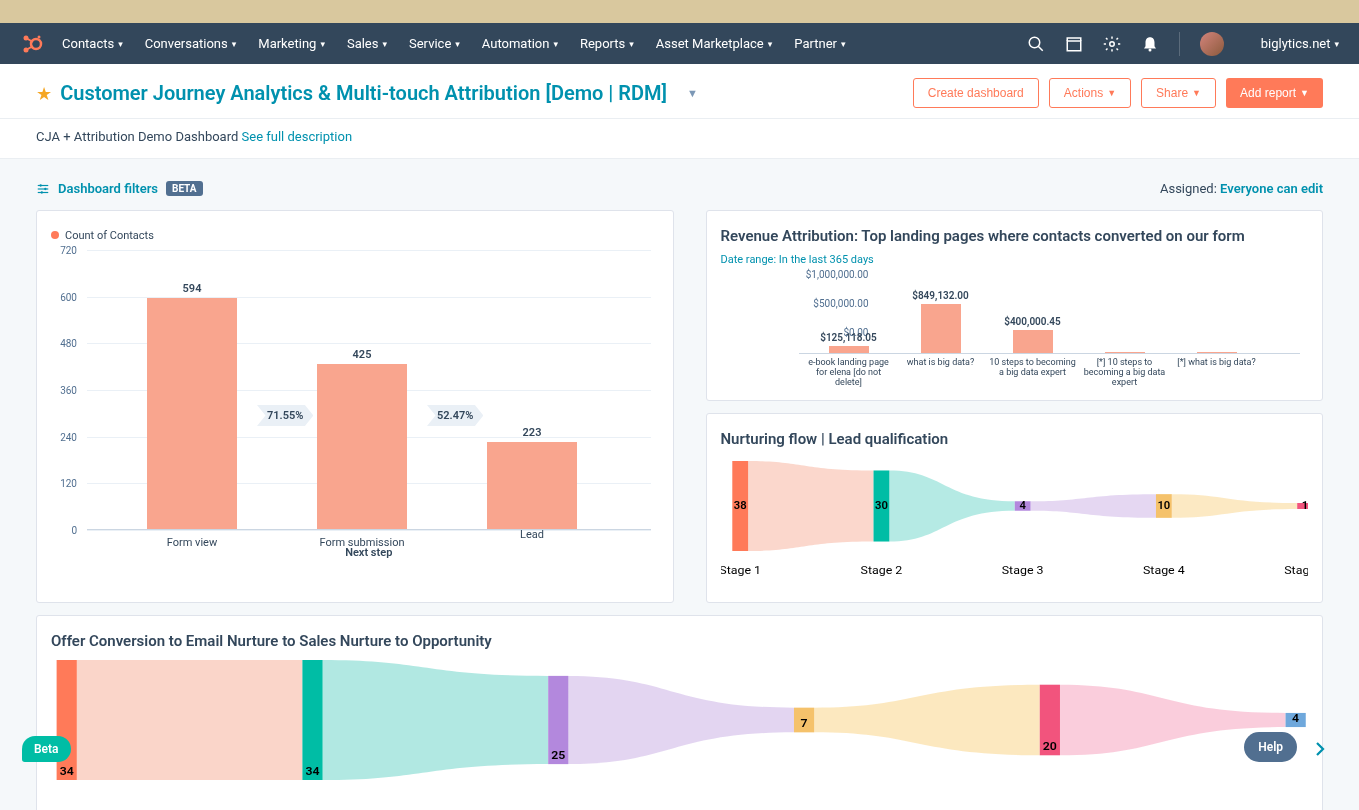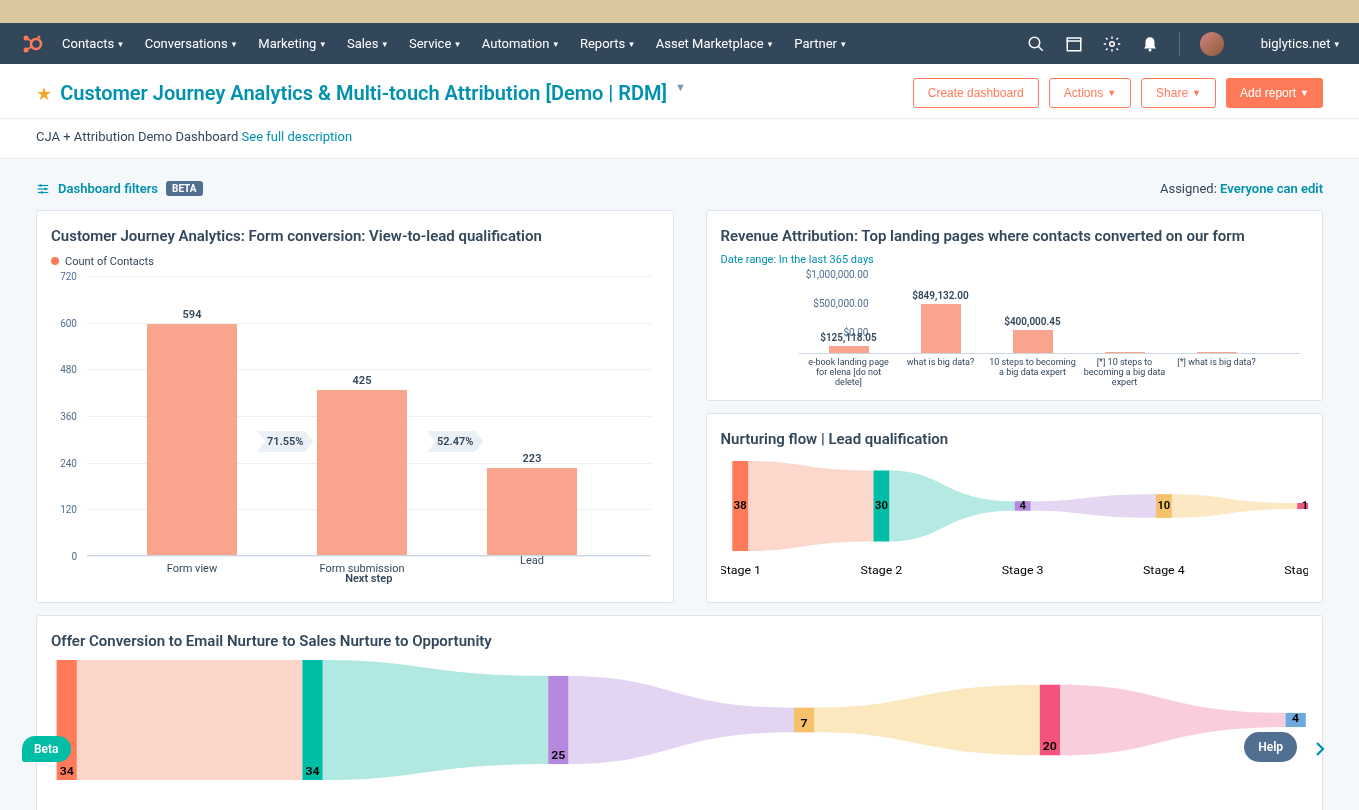--- a/index.html
+++ b/index.html
@@ -11,21 +11,21 @@
 .nav-item { font-size: 13px; cursor: pointer; display: flex; align-items: center; gap: 4px; }
 .nav-caret { font-size: 9px; }
 .nav-right { display: flex; align-items: center; gap: 20px; }
 .nav-icon { width: 18px; height: 18px; cursor: pointer; fill: #fff; }
 .nav-divider { width: 1px; height: 24px; background: rgba(255,255,255,0.2); }
 .avatar { width: 24px; height: 24px; border-radius: 50%; background: linear-gradient(135deg, #d4847c, #8b5a3c); }
 .account { font-size: 13px; cursor: pointer; display: flex; align-items: center; gap: 4px; margin-left: 17px; }
 
 .header-row { background: #fff; padding: 14px 36px 10px; display: flex; align-items: center; border-bottom: 1px solid #eaeef2; }
 .star-icon { color: #f5a623; font-size: 18px; margin-right: 8px; }
-.page-title { color: #0091ae; font-size: 20px; font-weight: 600; flex: 1; display: flex; gap: 8px; }
+.page-title { color: #0091ae; font-size: 20px; font-weight: 600; flex: 1; display: flex; align-items: center; gap: 20px; }
 .title-caret { color: #7c98b6; font-size: 11px; }
 .header-actions { display: flex; gap: 10px; }
 .btn-outline { border: 1px solid #ff7a59; color: #ff7a59; background: #fff; padding: 7px 14px; border-radius: 3px; font-size: 12px; cursor: pointer; display: inline-flex; align-items: center; gap: 4px; }
 .btn-primary { background: #ff7a59; color: #fff; border: none; padding: 7px 14px; border-radius: 3px; font-size: 12px; cursor: pointer; display: inline-flex; align-items: center; gap: 4px; }
 
 .desc-row { background: #fff; padding: 10px 36px 14px; font-size: 13px; border-bottom: 1px solid #eaeef2; }
 .link { color: #0091ae; cursor: pointer; }
 
 .content { padding: 22px 36px; position: relative; }
 .filters-row { display: flex; align-items: center; margin-bottom: 14px; text-align: right; }
@@ -190,21 +190,20 @@
     <span class="beta-badge">BETA</span>
     <div class="assigned">
       <span>Assigned:</span>
       <span class="link" style="font-weight:600">Everyone can edit</span>
     </div>
   </div>
 
   <div class="grid">
 
     <div class="card">
-      <div class="card-title">Customer Journey Analytics: Form conversion: View-to-lead qualification</div>
       <div><span class="legend-dot"></span><span class="legend-text">Count of Contacts</span></div>
       <div class="chart1">
         <div class="y-axis" id="y1">
             <div class="y-tick" style="top: 280px;">0</div>
             <div class="y-tick" style="top: 233.333px;">120</div>
             <div class="y-tick" style="top: 186.667px;">240</div>
             <div class="y-tick" style="top: 140px;">360</div>
             <div class="y-tick" style="top: 93.3333px;">480</div>
             <div class="y-tick" style="top: 46.6667px;">600</div>
             <div class="y-tick" style="top: 0px;">720</div>

